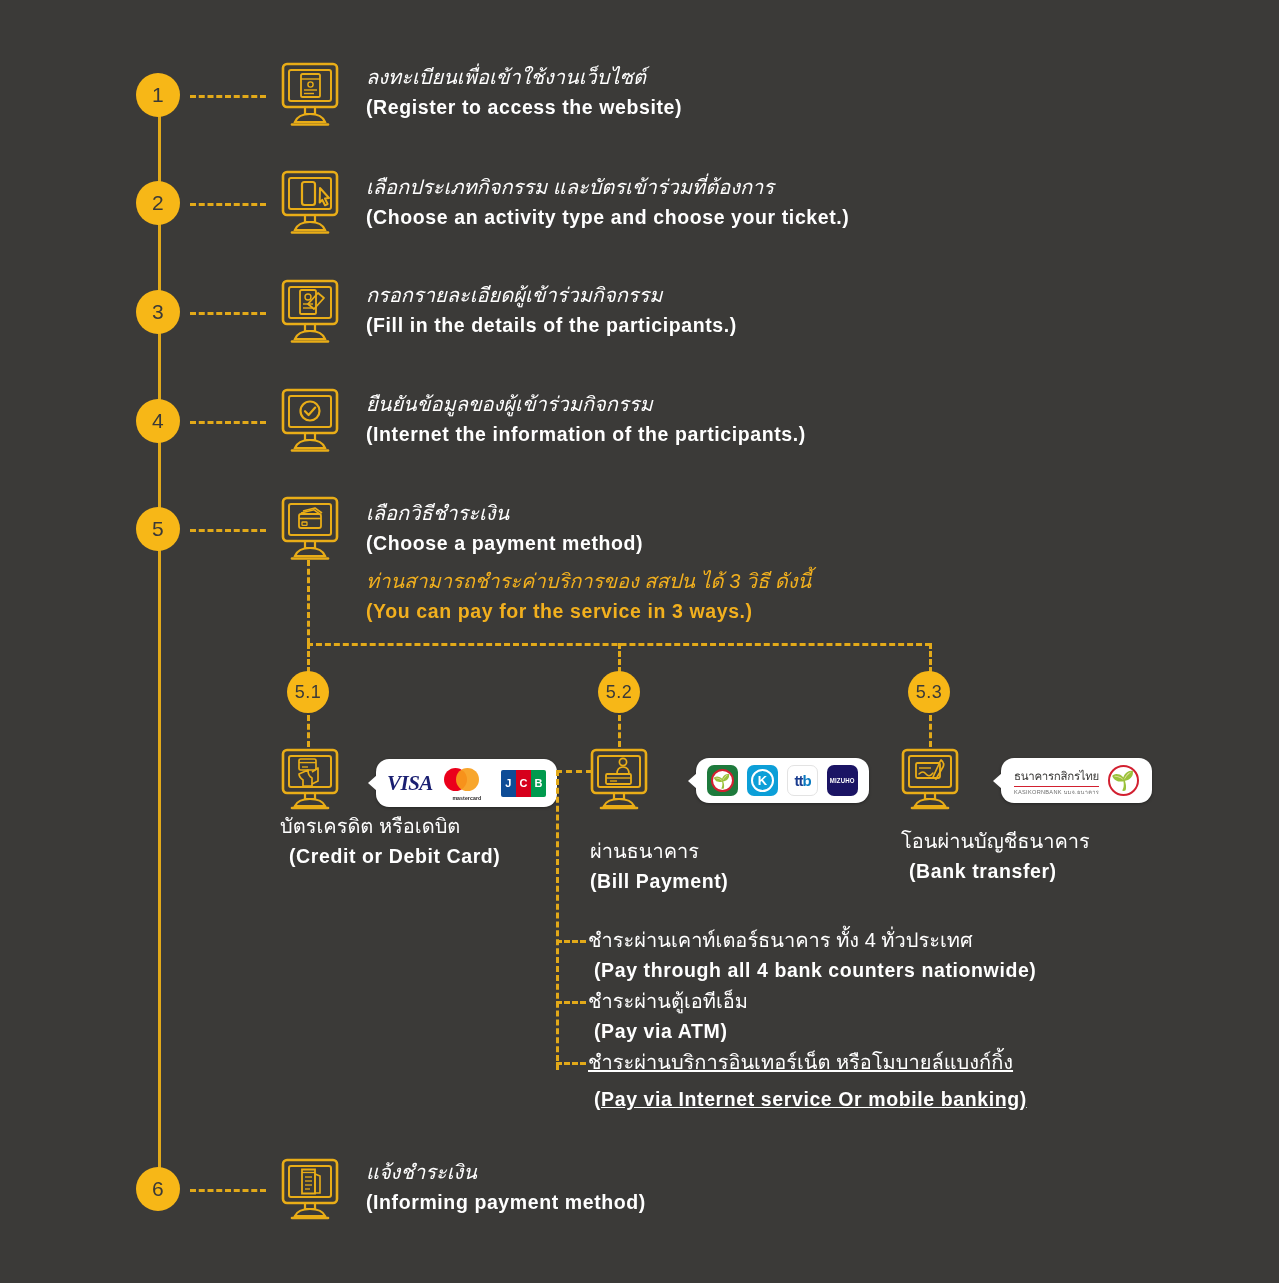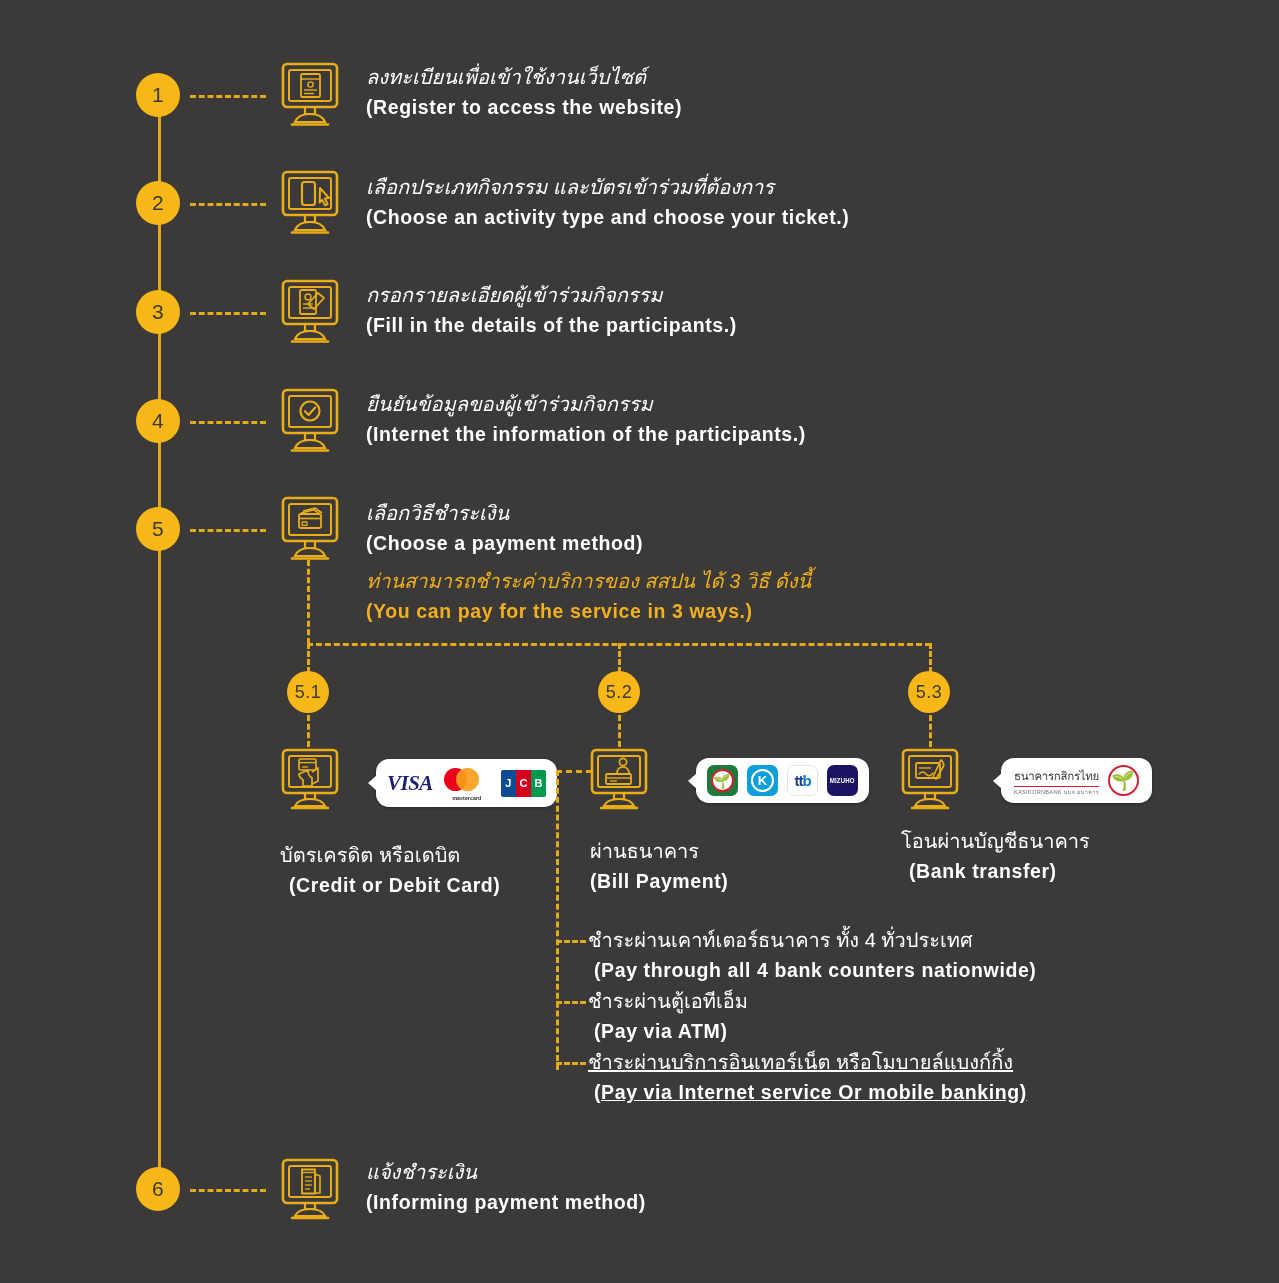--- a/index.html
+++ b/index.html
@@ -296,21 +296,21 @@
       <span class="mcd red"></span>
       <span class="mcd yel"></span>
       <span class="mclabel">mastercard</span>
     </span>
     <span class="jcb">
       <span class="j">J</span>
       <span class="c">C</span>
       <span class="b">B</span>
     </span>
   </div>
-  <div class="caption" style="left:280px; top:840px;">
+  <div class="caption" style="left:280px; top:811px;">
     <div class="th">บัตรเครดิต หรือเดบิต</div>
     <div class="en" style="padding-left:9px;">(Credit or Debit Card)</div>
   </div>
 
   <div class="circle sub" style="left:598px; top:671px;">5.2</div>
   <div class="dash-v" style="left:618px; top:715px; height:32px;"></div>
   <div class="mon" style="left:590px; top:748px;">
     <svg width="58" height="62" viewBox="0 0 58 62" fill="none" stroke="#E9AD17" stroke-width="2.6">
       <rect x="2" y="2" width="54" height="43" rx="4"></rect>
       <rect x="8" y="8" width="42" height="31" rx="2" stroke-width="2"></rect>
@@ -354,21 +354,21 @@
   <div class="subline" style="left:588px; top:925px;">
     <div class="th">ชำระผ่านเคาท์เตอร์ธนาคาร ทั้ง 4 ทั่วประเทศ</div>
     <div class="en" style="padding-left:6px;">(Pay through all 4 bank counters nationwide)</div>
   </div>
   <div class="subline" style="left:588px; top:986px;">
     <div class="th">ชำระผ่านตู้เอทีเอ็ม</div>
     <div class="en" style="padding-left:6px;">(Pay via ATM)</div>
   </div>
   <div class="subline" style="left:588px; top:1047px;text-decoration:underline;">
     <div class="th">ชำระผ่านบริการอินเทอร์เน็ต หรือโมบายล์แบงก์กิ้ง</div>
-    <div class="en" style="padding-left:6px;">(Pay via Internet service Or mobile banking)</div>
+    <div class="en" style="padding-left:6px;margin-top:7px;">(Pay via Internet service Or mobile banking)</div>
   </div>
 
   <div class="circle sub" style="left:908px; top:671px;">5.3</div>
   <div class="dash-v" style="left:929px; top:715px; height:32px;"></div>
   <div class="mon" style="left:901px; top:748px;">
     <svg width="58" height="62" viewBox="0 0 58 62" fill="none" stroke="#E9AD17" stroke-width="2.6">
       <rect x="2" y="2" width="54" height="43" rx="4"></rect>
       <rect x="8" y="8" width="42" height="31" rx="2" stroke-width="2"></rect>
       <rect x="15" y="15" width="24" height="15" rx="1.4" stroke-width="1.8"></rect>
       <line x1="18" y1="20" x2="30" y2="20" stroke-width="1.4"></line>

